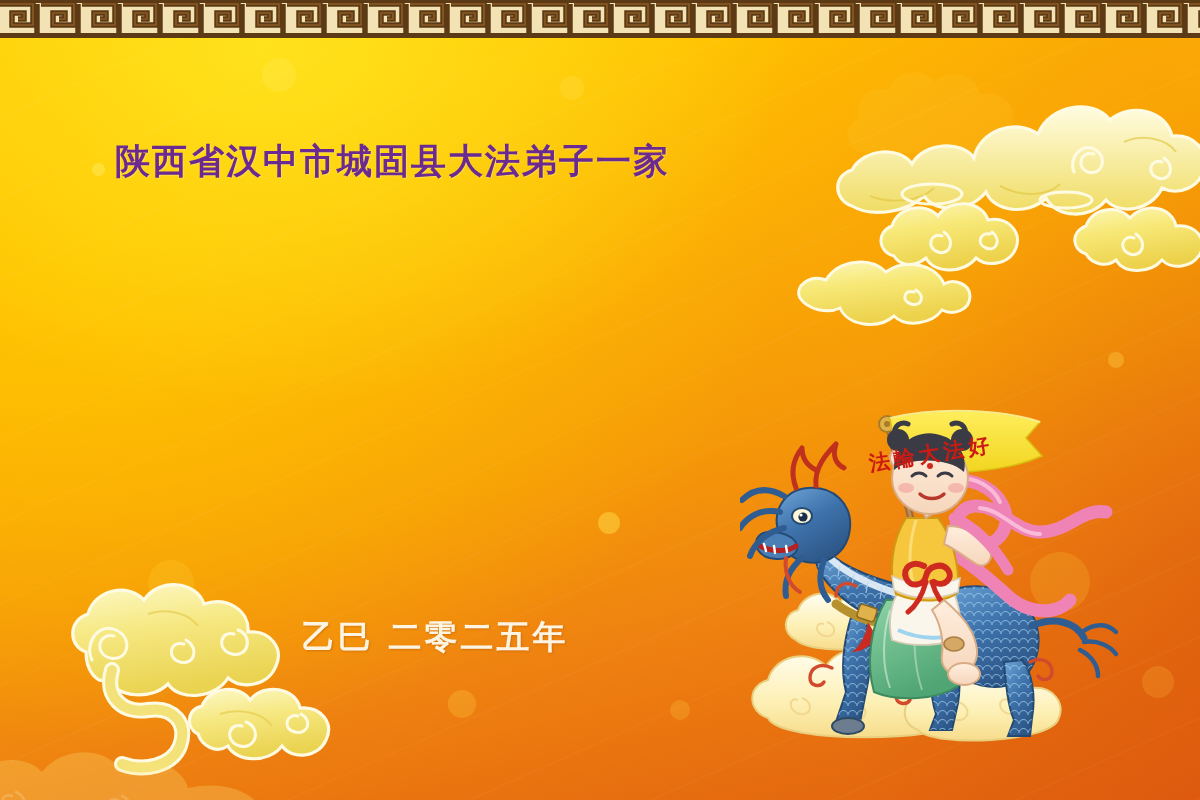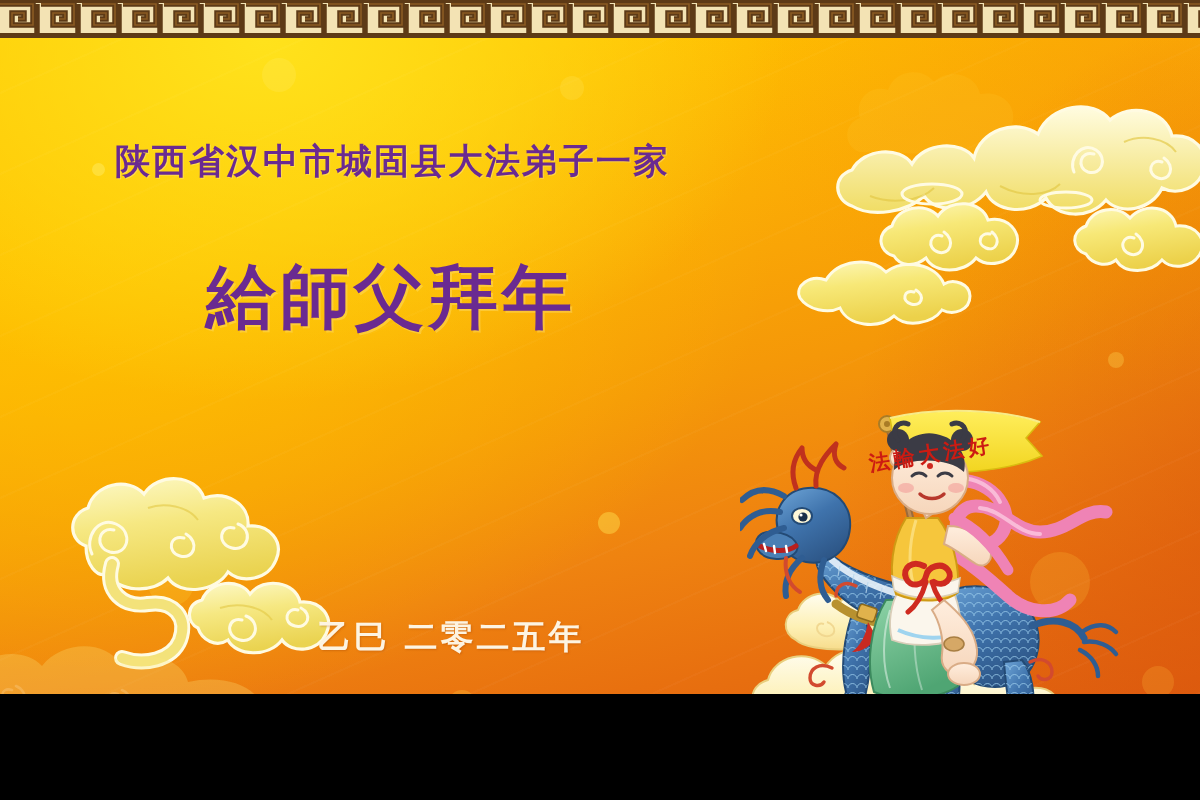--- a/index.html
+++ b/index.html
@@ -1,20 +1,20 @@
 <!DOCTYPE html>
 <html><head>
 <meta charset="utf-8">
 <style>
   * { margin:0; padding:0; box-sizing:border-box; }
   html,body { width:1200px; height:800px; overflow:hidden; background:#000; }
 
   #card {
     position:relative;
-    width:1200px; height:694px;
+    width:1200px; height:800px;
     overflow:hidden;
     font-family:"DejaVu Sans", sans-serif;
   }
 
   
   .bg-base {
     position:absolute; inset:0;
     background:
       radial-gradient(ellipse 900px 620px at 22% 6%, #ffe21c 0%, rgba(255,214,0,0) 58%),
       radial-gradient(ellipse 1100px 820px at 8% 30%, #ffc400 0%, rgba(255,196,0,0) 62%),
@@ -86,21 +86,20 @@
   #greet-line-1 { font-size:70px; margin-left:88px; }
   #greet-line-2 { font-size:78px; margin-top:26px; }
 
   #date-line {
     position:absolute; left:302px; top:615px;
     font-family:"DejaVu Sans", sans-serif;
     font-size:33px; font-weight:bold; letter-spacing:3px;
     color:#fdf4e2;
     text-shadow:1px 1px 2px rgba(160,70,10,.35);
     white-space:nowrap;
-    margin-left:16px;
   }
 
   
   #illustration { position:absolute; left:740px; top:400px; width:400px; height:400px; }
   #banner-text {
     position:absolute; left:856px; top:440px;
     width:150px; height:56px;
     pointer-events:none;
   }
   #banner-text span{
@@ -262,21 +261,20 @@
         <path d="M42,112 C30,108 28,124 42,128 C56,132 60,114 46,108"></path>
         <path d="M148,116 C136,112 134,128 148,132 C162,136 166,118 152,112"></path>
         <path d="M248,126 C238,123 236,137 248,140 C260,143 264,128 252,123"></path>
       </g>
     </svg>
   </div>
 
   <div id="sender-line">陕西省汉中市城固县大法弟子一家</div>
 
   <div id="greeting-block">
-    <div class="greet-line" id="greet-line-1">給師父拜年</div>
   </div>
 
   <div id="date-line">乙巳 二零二五年</div>
 
   <div id="illustration">
     <svg viewBox="0 0 400 400" width="400" height="400">
       <defs>
         <linearGradient id="dragGrad" x1="0" y1="0" x2="0.6" y2="1">
           <stop offset="0%" stop-color="#6fa6d8"></stop>
           <stop offset="50%" stop-color="#3f73ac"></stop>

